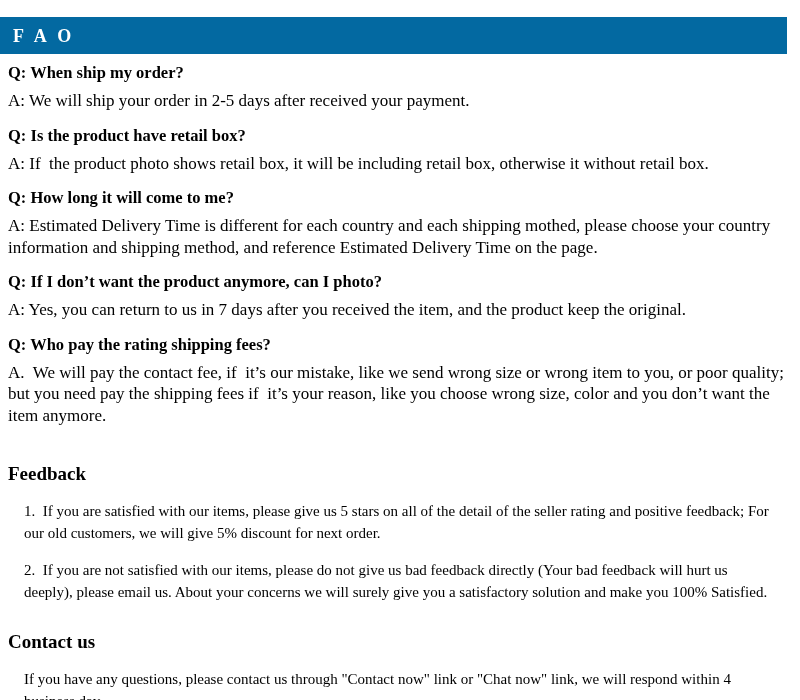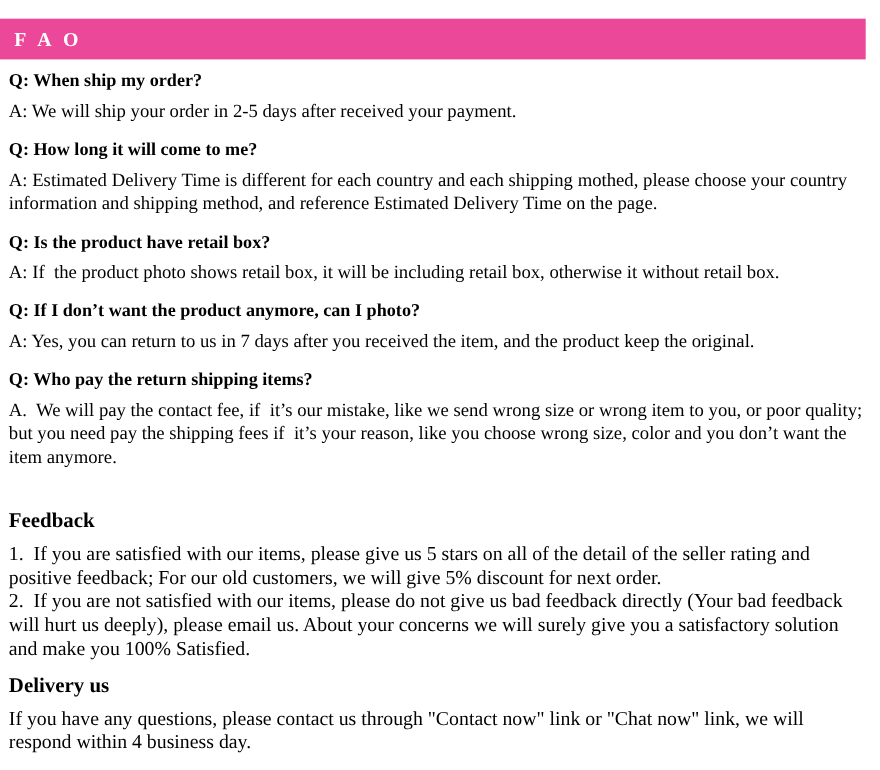--- a/index.html
+++ b/index.html
@@ -23,21 +23,21 @@
     box-sizing: border-box;
   }
 
   
   .header-bar {
     position: absolute;
     left: 0;
     top: 17px;
     width: 787px;
     height: 37px;
-    background: #ec4899;
+    background: #0369a1;
   }
   .header-title {
     position: absolute;
     left: 13px;
     top: 50%;
     transform: translateY(-50%);
     color: #ffffff;
     font-family: "Liberation Serif", "DejaVu Serif", serif;
     font-weight: bold;
     font-size: 18px;
@@ -81,23 +81,23 @@
   .section-heading {
     font-weight: bold;
     font-size: 19px;
     line-height: 22px;
     margin: 0 0 8px 0;
     white-space: pre-wrap;
   }
 
   .section-para {
     font-weight: normal;
-    font-size: 18px;
+    font-size: 15px;
     line-height: 21.5px;
-    margin: 0;
+    margin: 16px;
     white-space: pre-wrap;
   }
   .contact-gap {
     height: 12px;
   }
   .spacer-before-feedback {
     height: 24px;
   }
 </style>
 </head>
@@ -110,48 +110,48 @@
   </div>
 
   <div class="content">
 
     <div class="qa-block">
       <p class="q-line">Q: When ship my order?</p>
       <p class="a-line">A: We will ship your order in 2-5 days after received your payment.</p>
     </div>
 
     <div class="qa-block">
-      <p class="q-line">Q: How long it will come to me?</p>
-      <p class="a-line">A: Estimated Delivery Time is different for each country and each shipping mothed, please choose your country information and shipping method, and reference Estimated Delivery Time on the page.</p>
+      <p class="q-line">Q: Is the product have retail box?</p>
+      <p class="a-line">A: If  the product photo shows retail box, it will be including retail box, otherwise it without retail box.</p>
     </div>
 
     <div class="qa-block">
-      <p class="q-line">Q: Is the product have retail box?</p>
-      <p class="a-line">A: If  the product photo shows retail box, it will be including retail box, otherwise it without retail box.</p>
+      <p class="q-line">Q: How long it will come to me?</p>
+      <p class="a-line">A: Estimated Delivery Time is different for each country and each shipping mothed, please choose your country information and shipping method, and reference Estimated Delivery Time on the page.</p>
     </div>
 
     <div class="qa-block">
       <p class="q-line">Q: If I don’t want the product anymore, can I photo?</p>
       <p class="a-line">A: Yes, you can return to us in 7 days after you received the item, and the product keep the original.</p>
     </div>
 
     <div class="qa-block">
-      <p class="q-line">Q: Who pay the return shipping items?</p>
+      <p class="q-line">Q: Who pay the rating shipping fees?</p>
       <p class="a-line">A.  We will pay the contact fee, if  it’s our mistake, like we send wrong size or wrong item to you, or poor quality; but you need pay the shipping fees if  it’s your reason, like you choose wrong size, color and you don’t want the item anymore.</p>
     </div>
 
     <div class="spacer-before-feedback"></div>
 
     <div class="section">
       <p class="section-heading">Feedback</p>
       <p class="section-para">1.  If you are satisfied with our items, please give us 5 stars on all of the detail of the seller rating and positive feedback; For our old customers, we will give 5% discount for next order.</p>
       <p class="section-para">2.  If you are not satisfied with our items, please do not give us bad feedback directly (Your bad feedback will hurt us deeply), please email us. About your concerns we will surely give you a satisfactory solution and make you 100% Satisfied.</p>
     </div>
 
     <div class="contact-gap"></div>
 
     <div class="section">
-      <p class="section-heading">Delivery us</p>
+      <p class="section-heading">Contact us</p>
       <p class="section-para">If you have any questions, please contact us through "Contact now" link or "Chat now" link, we will respond within 4 business day.</p>
     </div>
 
   </div>
 </div>
 
 </body></html>

